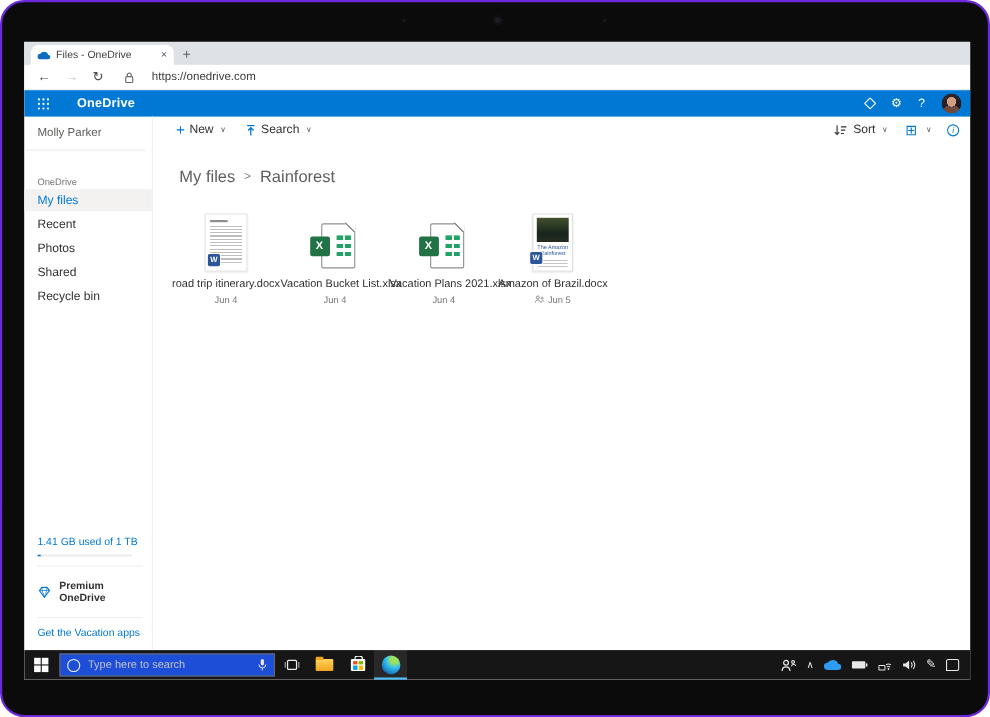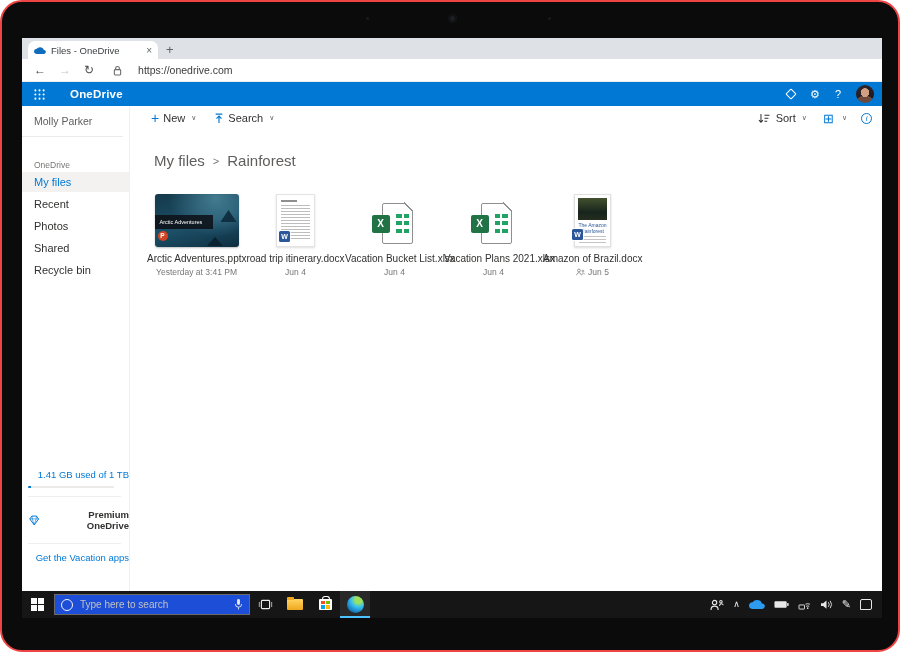--- a/index.html
+++ b/index.html
@@ -1,19 +1,19 @@
 <!DOCTYPE html>
 <html><head>
 <meta charset="utf-8">
 <style>
   * { margin:0; padding:0; box-sizing:border-box; }
   html,body { width:900px; height:652px; background:#fff; font-family:"Liberation Sans", sans-serif; }
 
   
-  .device { position:relative; width:900px; height:652px; background:#0b0b0c; border-radius:22px; overflow:hidden; border:2px solid #ef4444; }
+  .device { position:relative; width:900px; height:652px; background:#0b0b0c; border-radius:22px; overflow:hidden; border:2px solid #6d28d9; }
   .cam { position:absolute; top:12px; left:446px; width:9px; height:9px; border-radius:50%; background:#1e1f22; box-shadow:inset 0 0 0 2px #101113; }
   .sensor { position:absolute; top:15px; width:3px; height:3px; border-radius:50%; background:#1a1b1d; }
   .sensor.l { left:364px; } .sensor.r { left:546px; }
 
   .screen { position:absolute; left:20px; top:36px; width:860px; height:580px; background:#fff; display:flex; flex-direction:column; overflow:hidden; }
 
   
   .tabbar { height:21px; background:#dee1e6; display:flex; align-items:flex-end; flex:0 0 auto; }
   .tab { margin-left:6px; width:130px; height:18px; background:#fff; border-radius:7px 7px 0 0; display:flex; align-items:center; padding:0 6px; gap:5px; }
   .tab-title { flex:1; font-size:9.5px; color:#3c4043; white-space:nowrap; overflow:hidden; }
@@ -37,27 +37,27 @@
   .hdr-right { position:absolute; right:8px; top:0; height:24px; display:flex; align-items:center; gap:15px; }
   .hdr-ic { color:#fff; font-size:11px; line-height:1; cursor:pointer; }
   .diamond-w { width:8px; height:8px; border:1.3px solid #fff; transform:rotate(45deg); border-radius:1px; }
   .avatar { width:18px; height:18px; border-radius:50%; background:
       radial-gradient(circle at 50% 42%, #d0a084 0 31%, rgba(0,0,0,0) 32%),
       radial-gradient(circle at 50% 108%, #6d4a3c 0 42%, rgba(0,0,0,0) 43%),
       linear-gradient(160deg,#35262b,#19141c); cursor:pointer; }
 
   
   .main { flex:1; display:flex; min-height:0; }
-  .sidebar { width:108px; border-right:1px solid #f0f0f0; position:relative; padding-top:9px; flex:0 0 auto; }
+  .sidebar { width:117px; border-right:1px solid #f0f0f0; position:relative; padding-top:9px; flex:0 0 auto; }
   .sb-user { font-size:10.5px; color:#605e5c; padding-left:12px; }
   .sb-div { height:1px; background:#edebe9; margin:9px 6px 0 0; }
   .sb-label { font-size:8.5px; color:#797775; padding-left:12px; margin-top:23px; }
   .sb-item { font-size:11px; color:#323130; padding:4px 0 4px 12px; margin-top:2px; cursor:pointer; }
   .sb-item.sel { background:#f3f2f1; color:#0078d4; }
-  .sb-bottom { position:absolute; bottom:18px; left:0; right:0; padding:0 0 10px 6px;text-align:right; }
+  .sb-bottom { position:absolute; bottom:0; left:0; right:0; padding:0 0 10px 12px; }
   .sb-storage { font-size:9.5px; color:#0078d4; }
   .sb-bar { width:86px; height:2px; background:#eceae8; margin-top:6px; border-radius:1px; overflow:hidden; }
   .sb-bar i { display:block; width:3px; height:2px; background:#0078d4; }
   .sb-bdiv { height:1px; background:#f0efee; margin:8px 8px 8px 0; }
   .sb-prem { display:flex; align-items:center; gap:7px; font-size:9.5px; font-weight:bold; color:#323130; padding:4px 0; cursor:pointer; }
   .sb-apps { font-size:9.5px; color:#0078d4; cursor:pointer; }
 
   .content { flex:1; min-width:0; display:flex; flex-direction:column; }
   .toolbar { height:24px; display:flex; align-items:center; padding:0 10px 0 21px; flex:0 0 auto; }
   .tb-btn { display:flex; align-items:center; gap:4px; font-size:11px; color:#323130; margin-right:18px; cursor:pointer; }
@@ -260,34 +260,20 @@
         </div>
 
         <div class="breadcrumb">
           <span>My files</span>
           <span class="bc-sep">&gt;</span>
           <span>Rainforest</span>
         </div>
 
         <div class="tiles">
 
-          <div class="tile">
-            <div class="thumbwrap">
-              <div class="th-ppt">
-                <div class="berg"></div>
-                <div class="tail"></div>
-                <div class="band">Arctic Adventures</div>
-                <div class="pbadge">P</div>
-              </div>
-            </div>
-            <div class="tile-name">Arctic Adventures.pptx</div>
-            <div class="tile-date">
-                <span>Yesterday at 3:41 PM</span>
-              </div>
-          </div>
 
           <div class="tile">
             <div class="thumbwrap">
               <div class="th-doc">
                 <div class="t"></div>
                 <div class="lines"></div>
                 <div class="wbadge">W</div>
               </div>
             </div>
             <div class="tile-name">road trip itinerary.docx</div>

